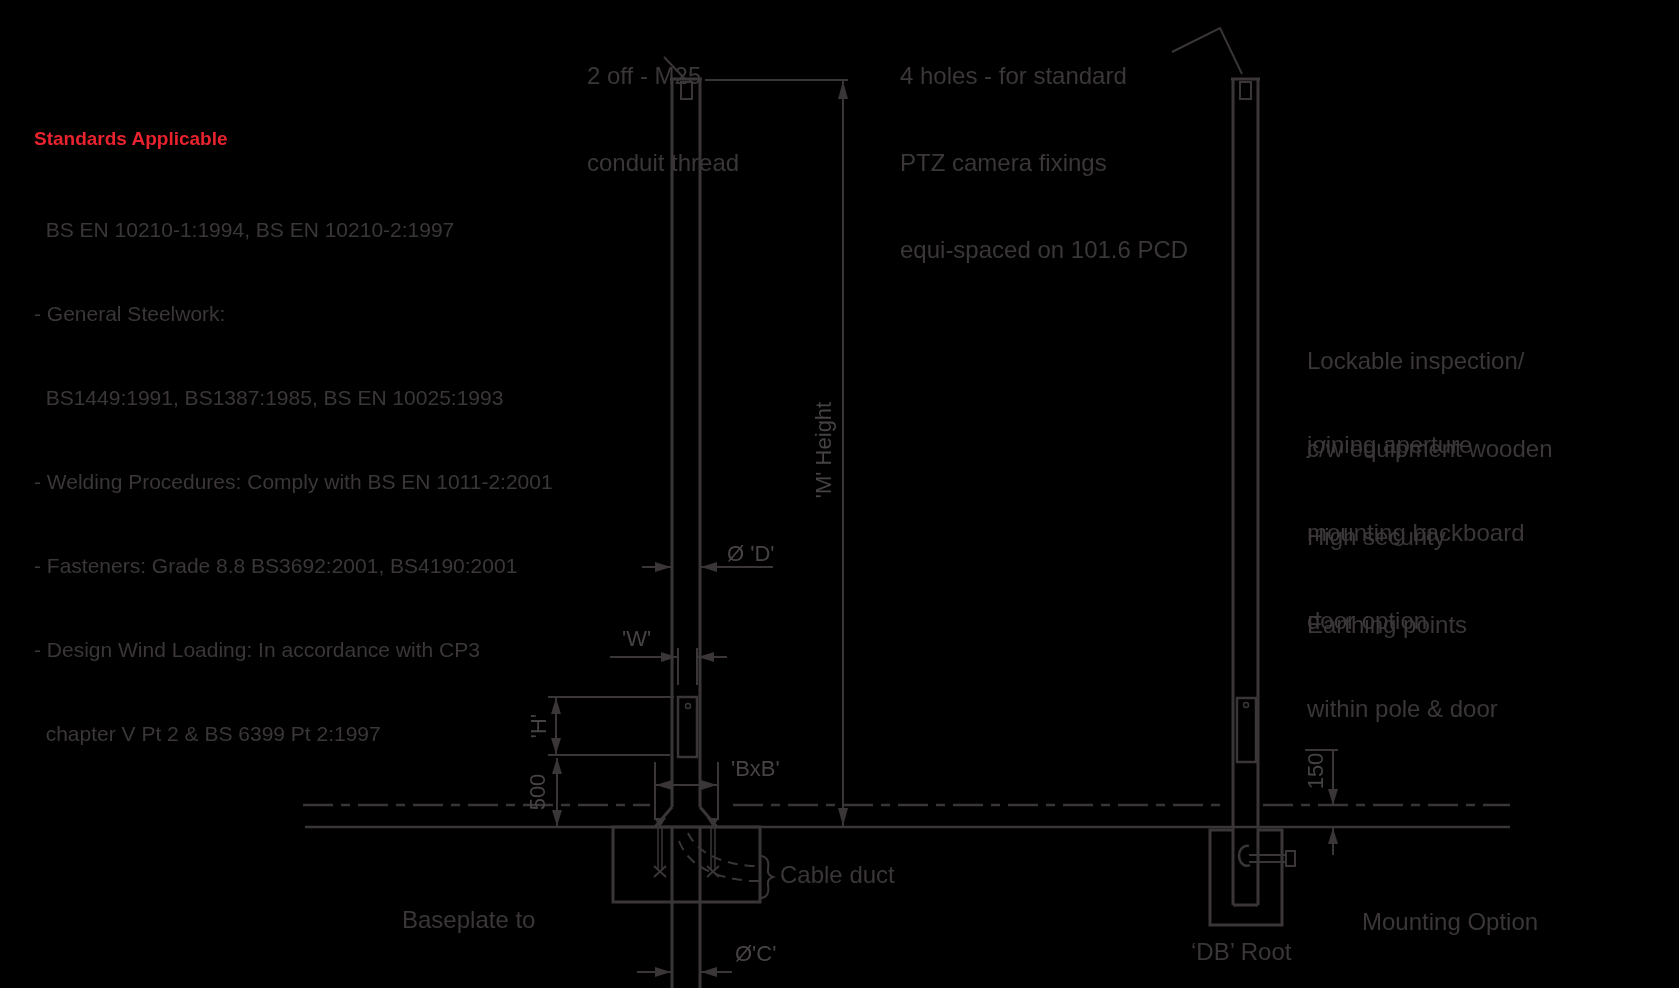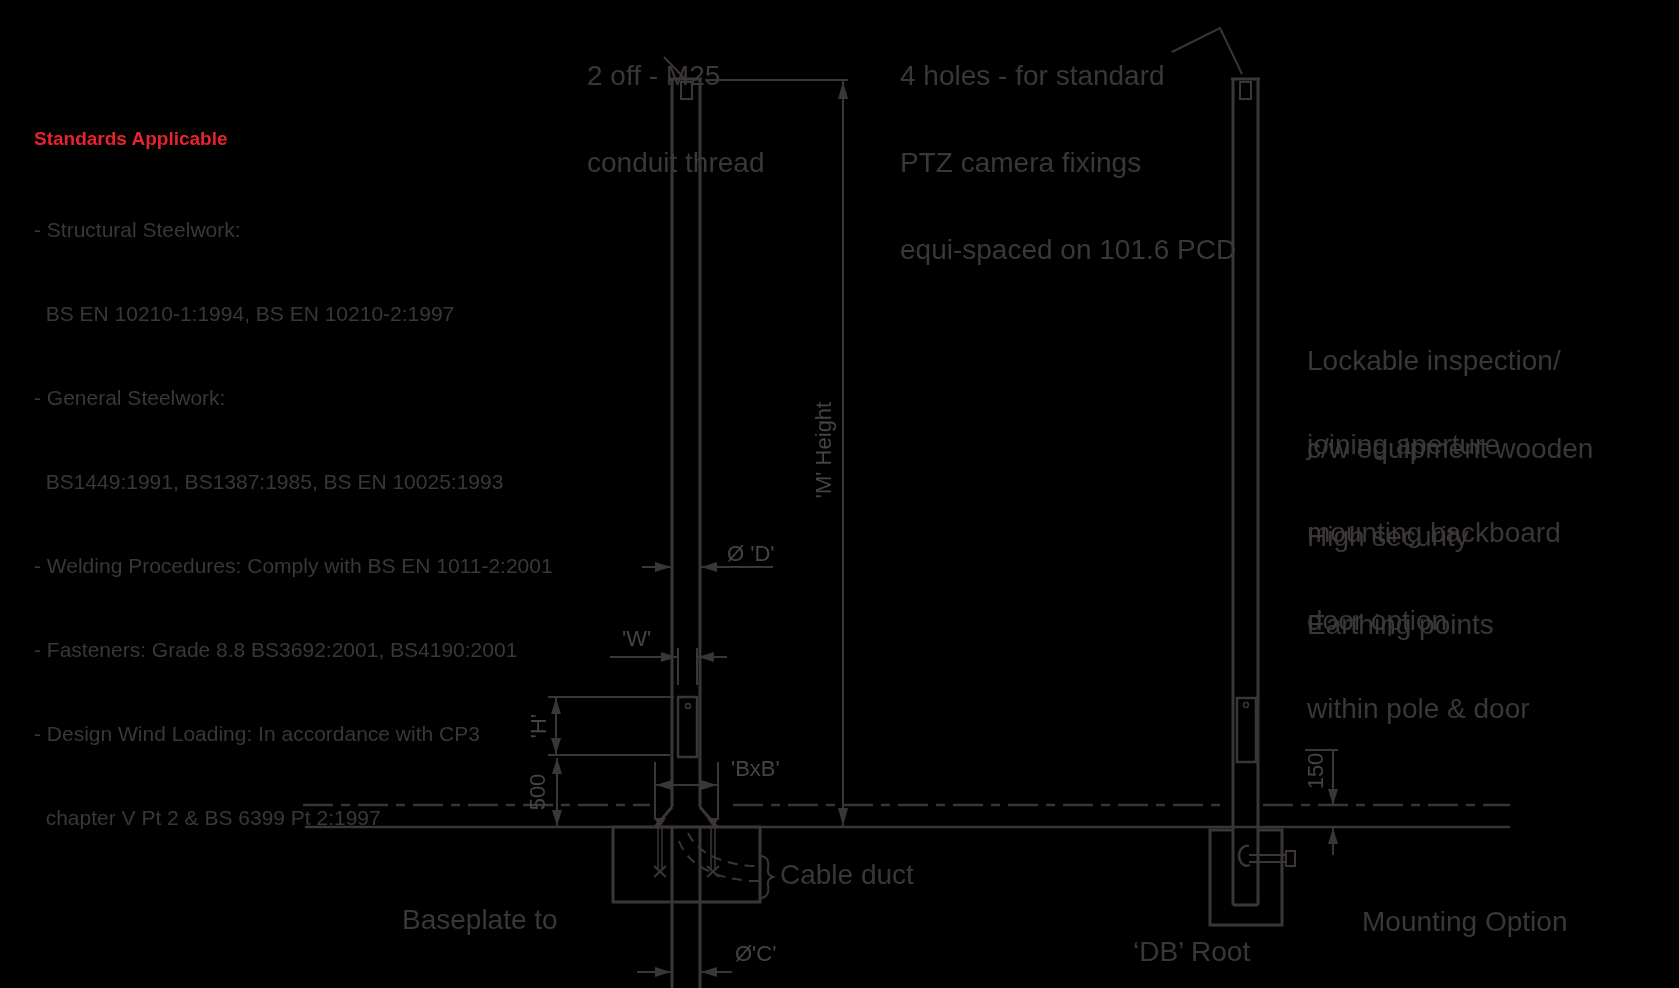--- a/index.html
+++ b/index.html
@@ -6,21 +6,21 @@
     --bg:#000000; --ink:#3a3637; --text:#3b3738; --dim:#474344; --red:#e8232e;
   }
   html,body{margin:0;padding:0;background:var(--bg);}
   #stage{
     position:relative;width:1679px;height:988px;background:var(--bg);
     font-family:"Liberation Sans", sans-serif;overflow:hidden;
   }
   #drawing{position:absolute;left:0;top:0;}
   .ln{stroke:var(--ink);fill:none;}
   .ar{fill:var(--ink);stroke:none;}
-  .txt{position:absolute;color:var(--text);font-size:28px;line-height:28px;white-space:pre;}
+  .txt{position:absolute;color:var(--text);font-size:24px;line-height:28px;white-space:pre;}
   .std{color:var(--text);font-size:21px;line-height:28px;}
   .dimlab{color:var(--dim);font-size:22px;}
   .rot{transform:translate(-50%,-50%) rotate(-90deg);transform-origin:center;white-space:nowrap;position:absolute;}
   .heading{position:absolute;color:var(--red);font-size:19px;font-weight:bold;white-space:pre;}
 </style>
 </head>
 <body>
 
 <div id="stage">
 
@@ -153,21 +153,20 @@
       <line class="ln" x1="1333" y1="750" x2="1333" y2="805"></line>
       <polygon class="ar" points="1333,805 1328,789 1338,789"></polygon>
       <line class="ln" x1="1333" y1="828" x2="1333" y2="855"></line>
       <polygon class="ar" points="1333,828 1328,844 1338,844"></polygon>
     </g>
   </svg>
 
   <div class="heading" style="left:34px;top:128px;">Standards Applicable</div>
 
   <div class="txt std" style="left:34px;top:160px;">
-    <div>- Structural Steelwork:</div>
     <div>  BS EN 10210-1:1994, BS EN 10210-2:1997</div>
     <div>- General Steelwork:</div>
     <div>  BS1449:1991, BS1387:1985, BS EN 10025:1993</div>
     <div>- Welding Procedures: Comply with BS EN 1011-2:2001</div>
     <div>- Fasteners: Grade 8.8 BS3692:2001, BS4190:2001</div>
     <div>- Design Wind Loading: In accordance with CP3</div>
     <div>  chapter V Pt 2 &amp; BS 6399 Pt 2:1997</div>
     
   </div>
 
@@ -215,15 +214,15 @@
     
   </div>
 
   <div class="txt" style="left:780px;top:861px;">Cable duct</div>
 
   <div class="txt" style="left:1362px;top:847px;line-height:30px;">
     <div>Mounting Option</div>
     
   </div>
 
-  <div class="txt" style="left:1133px;top:938px;">‘DB’ Root</div>
+  <div class="txt" style="left:1191px;top:938px;">‘DB’ Root</div>
 
 </div>
 
 </body></html>

